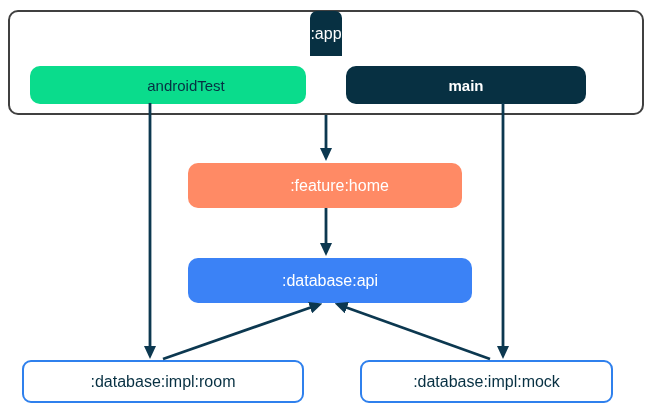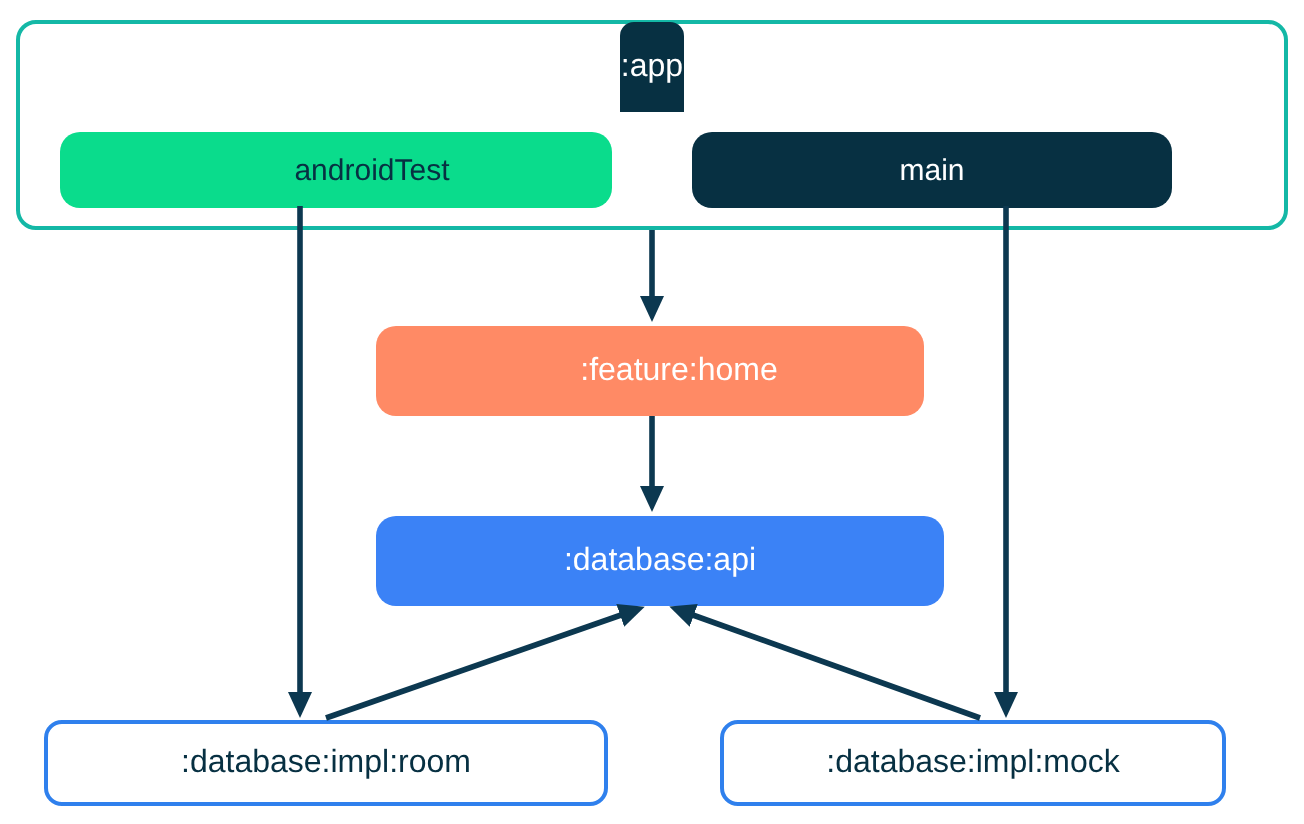--- a/index.html
+++ b/index.html
@@ -21,21 +21,21 @@
     display: flex;
     align-items: center;
     justify-content: center;
     font-size: 16px;
     z-index: 2;
   }
   
   .app-container {
     left: 8px; top: 10px;
     width: 636px; height: 105px;
-    border: 2px solid #14b8a6;
+    border: 2px solid #404040;
     border-radius: 10px;
     background: #ffffff;
     display: flex;
     flex-direction: column;
     z-index: 2;
   }
   .app-header {
     height: 45px;
     background: #073042;
     color: #ffffff;
@@ -60,20 +60,21 @@
     border-radius: 10px;
     display: flex;
     align-items: center;
     justify-content: center;
     font-size: 15px;
   }
   .pill-main {
     left: 20px;
     background: #073042;
     color: #ffffff;
+    font-weight: bold;
   }
   .pill-androidtest {
     right: 20px;
     background: #0ADC8C;
     color: #073042;
     padding-left: 36px;
   }
   .module-feature-home {
     left: 188px; top: 163px;
     width: 274px; height: 45px;

